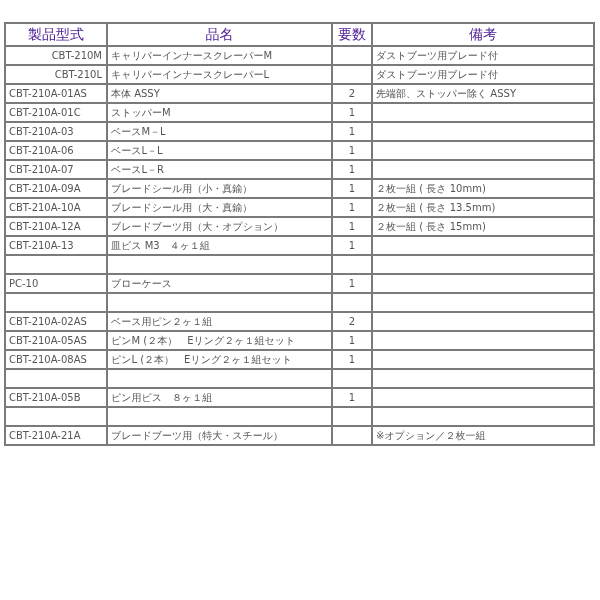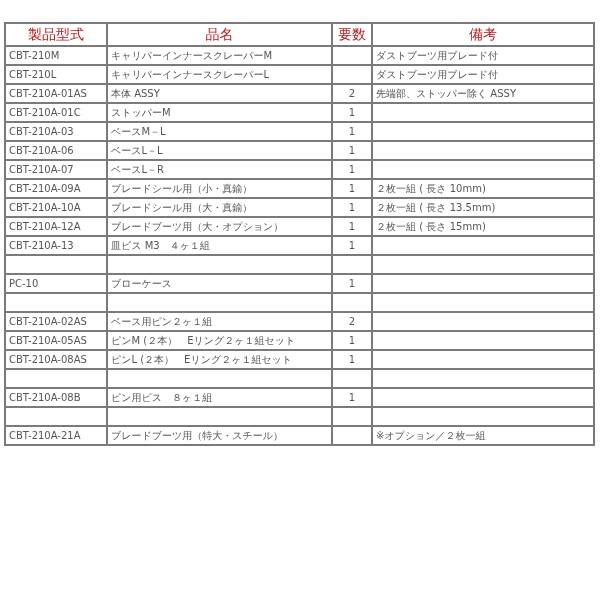--- a/index.html
+++ b/index.html
@@ -2,24 +2,24 @@
 <html><head>
 <meta charset="utf-8">
 <style>
   html, body { margin: 0; padding: 0; background: #ffffff; }
   body { width: 600px; height: 600px; position: relative; overflow: hidden;
          font-family: "DejaVu Sans", "Liberation Sans", sans-serif; color: #555; }
   table.parts { position: absolute; left: 4px; top: 22px; width: 591px;
                 border-collapse: collapse; table-layout: fixed; }
   table.parts td, table.parts th { border: 2px solid #7a7a7a; padding: 0 3px;
                 font-size: 10px; white-space: nowrap; overflow: hidden; height: 17px; line-height: 17px; }
-  table.parts th { font-weight: normal; font-size: 14px; height: 21px; line-height: 21px; color: #b91c1c; text-align: center; }
+  table.parts th { font-weight: normal; font-size: 14px; height: 21px; line-height: 21px; color: #4c1d95; text-align: center; }
   col.c1 { width: 102px; } col.c2 { width: 225px; } col.c3 { width: 40px; } col.c4 { width: auto; }
   td.code { text-align: left; padding-left: 1px; }
-  td.code.right { text-align: left; padding-right: 4px; }
+  td.code.right { text-align: right; padding-right: 4px; }
   td.name { padding-left: 5px; margin-left: 48px; }
   td.qty { text-align: center; }
   td.note { padding-left: 5px; }
 </style>
 </head>
 <body>
 
 <table class="parts">
   <colgroup>
       <col class="c1">
@@ -138,21 +138,21 @@
         <td class="qty">1</td>
         <td class="note"></td>
       </tr>
       <tr>
         <td class="code"></td>
         <td class="name"></td>
         <td class="qty"></td>
         <td class="note"></td>
       </tr>
       <tr>
-        <td class="code">CBT-210A-08B</td>
+        <td class="code">CBT-210A-05B</td>
         <td class="name">ピン用ビス　８ヶ１組</td>
         <td class="qty">1</td>
         <td class="note"></td>
       </tr>
       <tr>
         <td class="code"></td>
         <td class="name"></td>
         <td class="qty"></td>
         <td class="note"></td>
       </tr>

